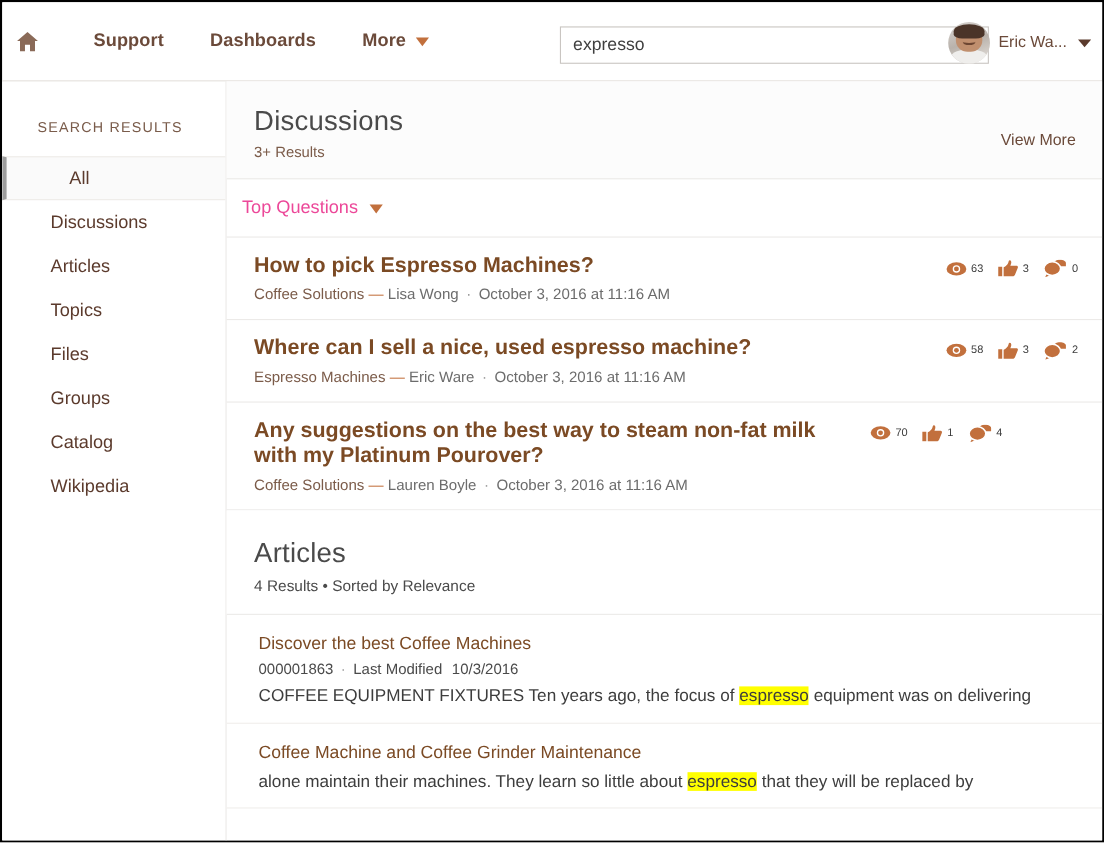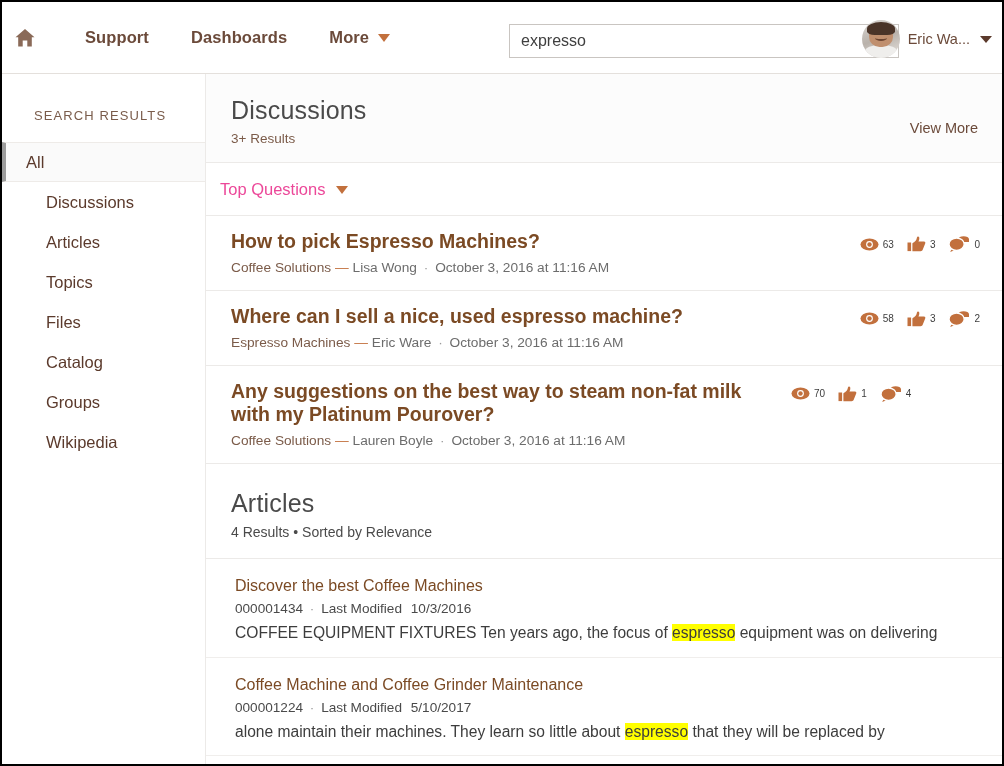--- a/index.html
+++ b/index.html
@@ -179,21 +179,21 @@
     padding-left: 40px;
     font-size: 16.5px;
     color: #5b3a2c;
     cursor: pointer;
     border-left: 4px solid transparent;
     white-space: nowrap;
   }
   .side-item.active {
     background: #fafafa;
     border-left: 4px solid #9c9c9c;
-    padding-left: 20px;
+    padding-left: 57px;
     border-top: 1px solid #eeebe8;
     border-bottom: 1px solid #eeebe8;
   }
 
   
   .main {
     flex: 1 1 auto;
     background: #ffffff;
     border-left: 1px solid #eceae8;
     min-width: 0;
@@ -367,24 +367,24 @@
       <div class="side-item">
         <span>Articles</span>
       </div>
       <div class="side-item">
         <span>Topics</span>
       </div>
       <div class="side-item">
         <span>Files</span>
       </div>
       <div class="side-item">
+        <span>Groups</span>
+      </div>
+      <div class="side-item">
         <span>Catalog</span>
-      </div>
-      <div class="side-item">
-        <span>Groups</span>
       </div>
       <div class="side-item">
         <span>Wikipedia</span>
       </div>
     </div>
 
     <div class="main">
 
       <div class="section-head">
         <div class="section-title">Discussions</div>
@@ -515,38 +515,32 @@
       </div>
 
       <div class="section-head plain" style="padding-top:25px;padding-bottom:18px;">
         <div class="section-title">Articles</div>
         <div class="section-sub" style="color:#4a4a4a;font-size:14px;">4 Results • Sorted by Relevance</div>
       </div>
 
       <div class="art-row">
         <div class="art-title">Discover the best Coffee Machines</div>
         <div class="art-meta">
-          <span>000001434</span>
+          <span>000001863</span>
           <span class="sep">·</span>
           <span>Last Modified</span>
           <span style="margin-left:5px;text-align:right;">10/3/2016</span>
         </div>
         <div class="art-snippet">
           <span>COFFEE EQUIPMENT FIXTURES Ten years ago, the focus of </span><span class="hl">espresso</span><span> equipment was on delivering</span>
         </div>
       </div>
 
       <div class="art-row">
         <div class="art-title">Coffee Machine and Coffee Grinder Maintenance</div>
-        <div class="art-meta">
-          <span>000001224</span>
-          <span class="sep">·</span>
-          <span>Last Modified</span>
-          <span style="margin-left:5px;">5/10/2017</span>
-        </div>
         <div class="art-snippet">
           <span>alone maintain their machines. They learn so little about </span><span class="hl">espresso</span><span> that they will be replaced by</span>
         </div>
       </div>
 
     </div>
   </div>
 </div>
 
 </body></html>

